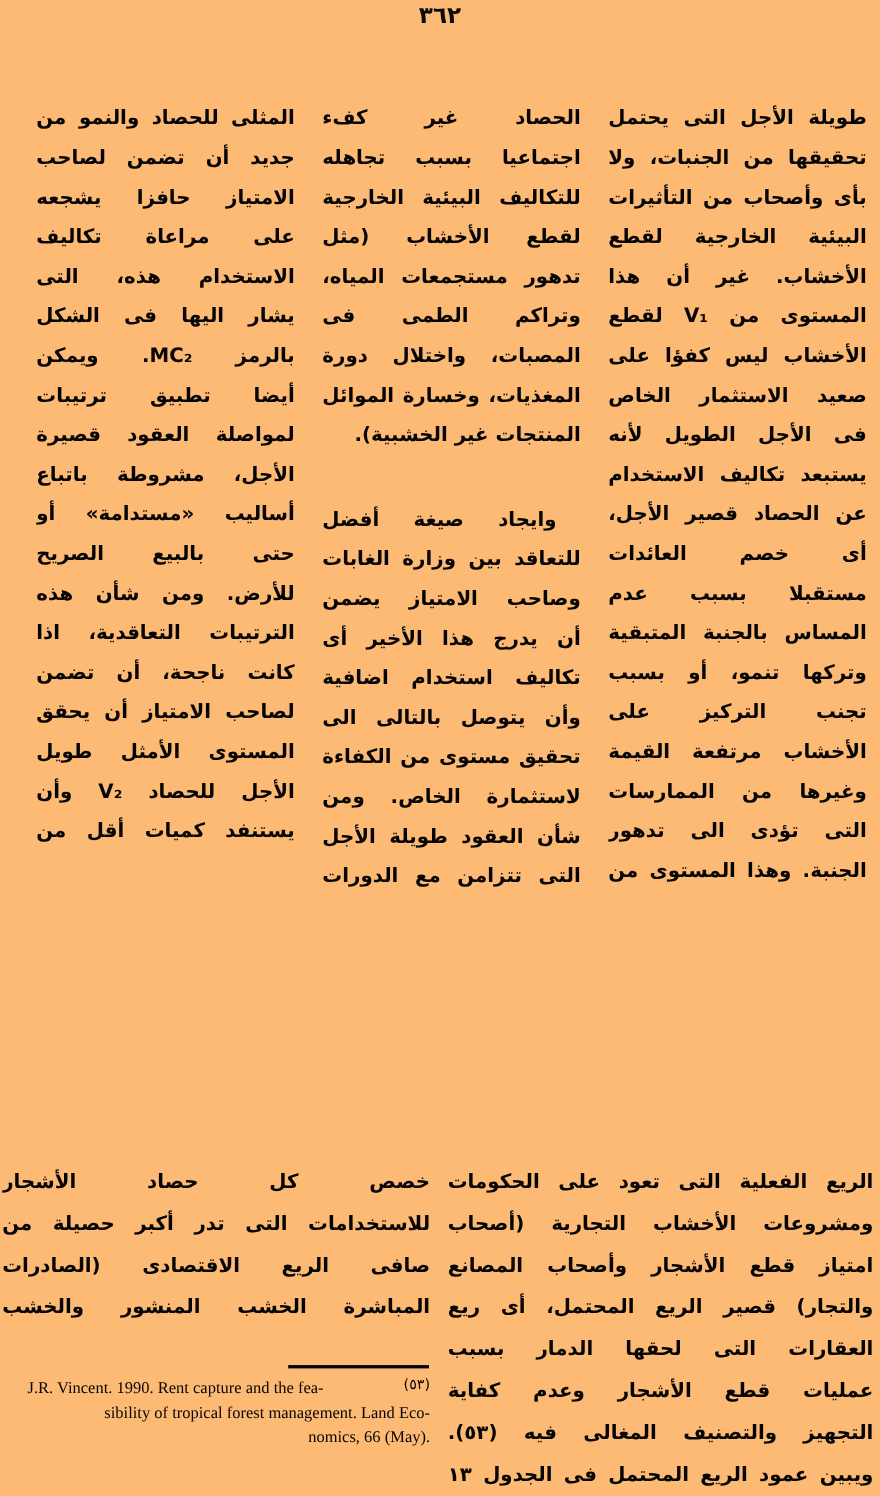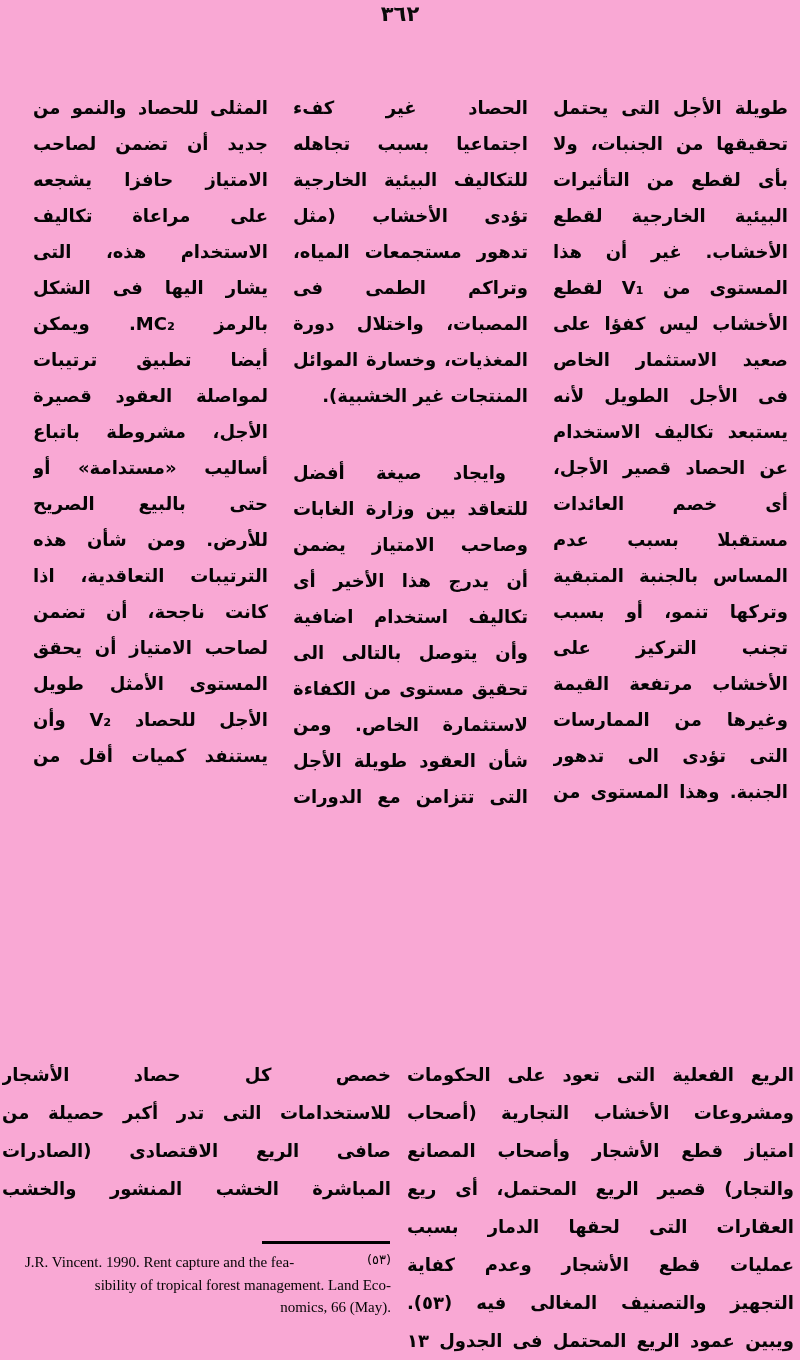--- a/index.html
+++ b/index.html
@@ -1,20 +1,20 @@
 <!DOCTYPE html>
 <html><head>
 <meta charset="utf-8">
 <style>
   * { margin:0; padding:0; box-sizing:border-box; }
   html,body { background:#ffffff; }
   body { font-family:"DejaVu Sans", sans-serif; }
   .page {
     position:relative; width:800px; height:1360px;
-    background:#f9a8d4; color:#0a0a0a; overflow:hidden;
+    background:#fdba74; color:#0a0a0a; overflow:hidden;
     margin:0 auto;
   }
   .page-number {
     position:absolute; top:2px; left:0; width:100%;
     text-align:center; font-size:21px; font-weight:bold;
     letter-spacing:2px;
   }
   .top-section {
     position:absolute; top:90px; right:12px; width:756px;
     display:flex; flex-direction:row; direction:rtl;
@@ -70,21 +70,21 @@
 <body>
 
 <div class="page">
 
   <div class="page-number">٣٦٢</div>
 
   <div class="top-section">
     <div class="col top-col">
         <div class="line">طويلة الأجل التى يحتمل</div>
         <div class="line">تحقيقها من الجنبات، ولا</div>
-        <div class="line">بأى لقطع من التأثيرات</div>
+        <div class="line">بأى وأصحاب من التأثيرات</div>
         <div class="line">البيئية الخارجية لقطع</div>
         <div class="line">الأخشاب. غير أن هذا</div>
         <div class="line">المستوى من V₁ لقطع</div>
         <div class="line">الأخشاب ليس كفؤا على</div>
         <div class="line">صعيد الاستثمار الخاص</div>
         <div class="line">فى الأجل الطويل لأنه</div>
         <div class="line">يستبعد تكاليف الاستخدام</div>
         <div class="line">عن الحصاد قصير الأجل،</div>
         <div class="line">أى خصم العائدات</div>
         <div class="line">مستقبلا بسبب عدم</div>
@@ -93,21 +93,21 @@
         <div class="line">تجنب التركيز على</div>
         <div class="line">الأخشاب مرتفعة القيمة</div>
         <div class="line">وغيرها من الممارسات</div>
         <div class="line">التى تؤدى الى تدهور</div>
         <div class="line">الجنبة. وهذا المستوى من</div>
       </div>
     <div class="col top-col">
         <div class="line">الحصاد غير كفء</div>
         <div class="line">اجتماعيا بسبب تجاهله</div>
         <div class="line">للتكاليف البيئية الخارجية</div>
-        <div class="line">تؤدى الأخشاب (مثل</div>
+        <div class="line">لقطع الأخشاب (مثل</div>
         <div class="line">تدهور مستجمعات المياه،</div>
         <div class="line">وتراكم الطمى فى</div>
         <div class="line">المصبات، واختلال دورة</div>
         <div class="line">المغذيات، وخسارة الموائل</div>
         <div class="line end">المنتجات غير الخشبية).</div>
         <div class="line indent">وايجاد صيغة أفضل</div>
         <div class="line">للتعاقد بين وزارة الغابات</div>
         <div class="line">وصاحب الامتياز يضمن</div>
         <div class="line">أن يدرج هذا الأخير أى</div>
         <div class="line">تكاليف استخدام اضافية</div>

